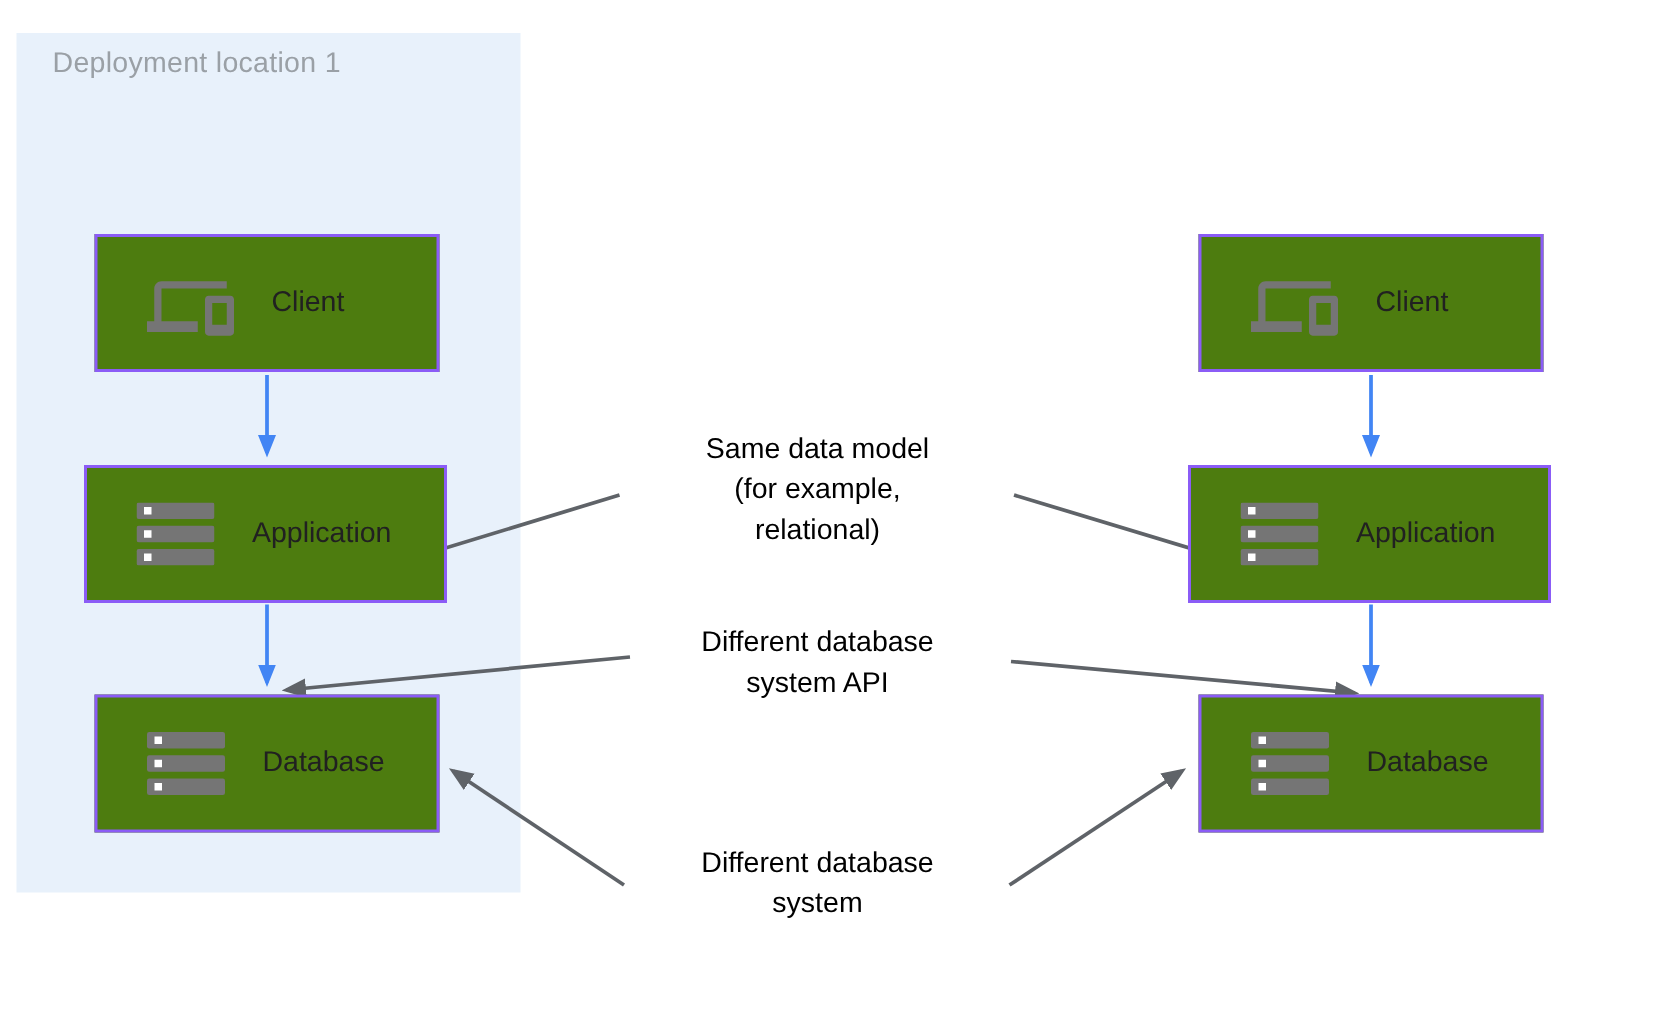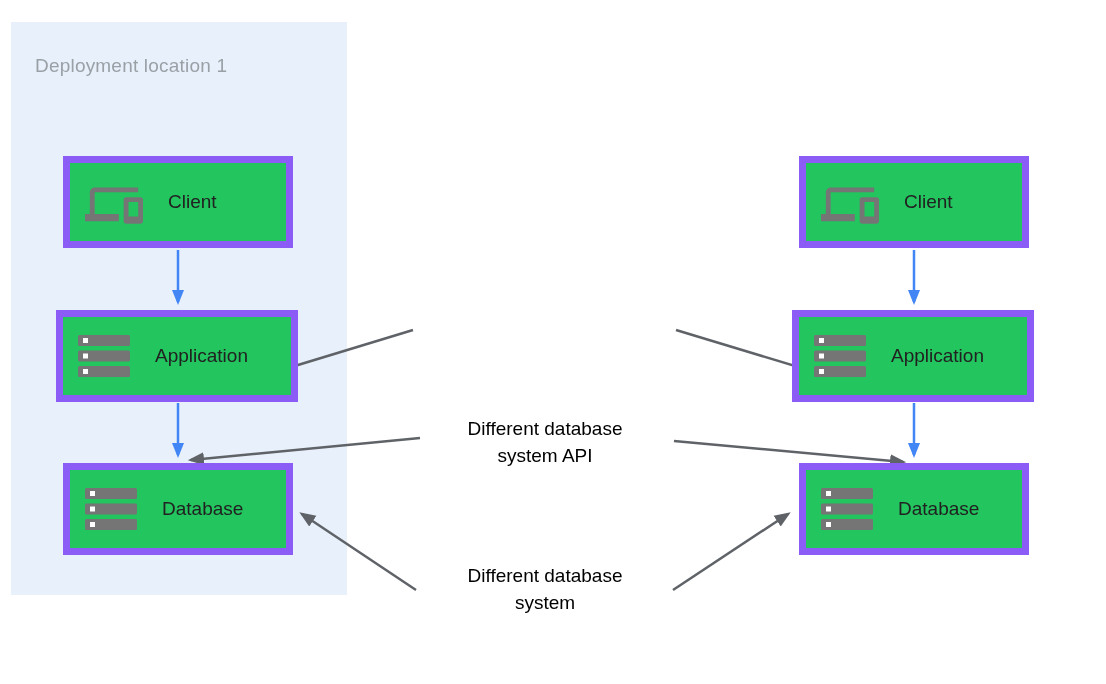--- a/index.html
+++ b/index.html
@@ -17,32 +17,32 @@
     top: 22px;
     width: 336px;
     height: 573px;
     background: #e8f1fb;
   }
   .panel-left  { left: 11px; }
   .panel-right { left: 747px; }
   .panel-title {
     position: absolute;
     left: 24px;
-    top: 33px;
+    top: 10px;
     font-size: 19px;
     color: #9aa0a6;
     letter-spacing: 0.2px;
   }
   .node {
     position: absolute;
-    background: #22c55e;
-    border: 7px solid #8b5cf6;
+    background: #4d7c0f;
+    border: 2px solid #8b5cf6;
     display: flex;
     align-items: center;
-    padding-left: 15px;
+    padding-left: 33px;
     gap: 25px;
   }
   .node-label {
     font-size: 19px;
     color: #212121;
   }
   .icon { display: flex; align-items: center; }
   .icon svg { display: block; }
   .annotation {
     position: absolute;
@@ -179,18 +179,21 @@
         <g fill="#ffffff">
           <rect x="5" y="3" width="5" height="5"></rect>
           <rect x="5" y="18.5" width="5" height="5"></rect>
           <rect x="5" y="34" width="5" height="5"></rect>
         </g>
       </svg>
     </span>
     <span class="node-label">Database</span>
   </div>
 
+  <div class="annotation" style="left:419px; top:286px;">Same data model
+(for example,
+relational)</div>
   <div class="annotation" style="left:419px; top:415px;">Different database
 system API</div>
   <div class="annotation" style="left:419px; top:562px;">Different database
 system</div>
 
 </div>
 
 </body></html>

